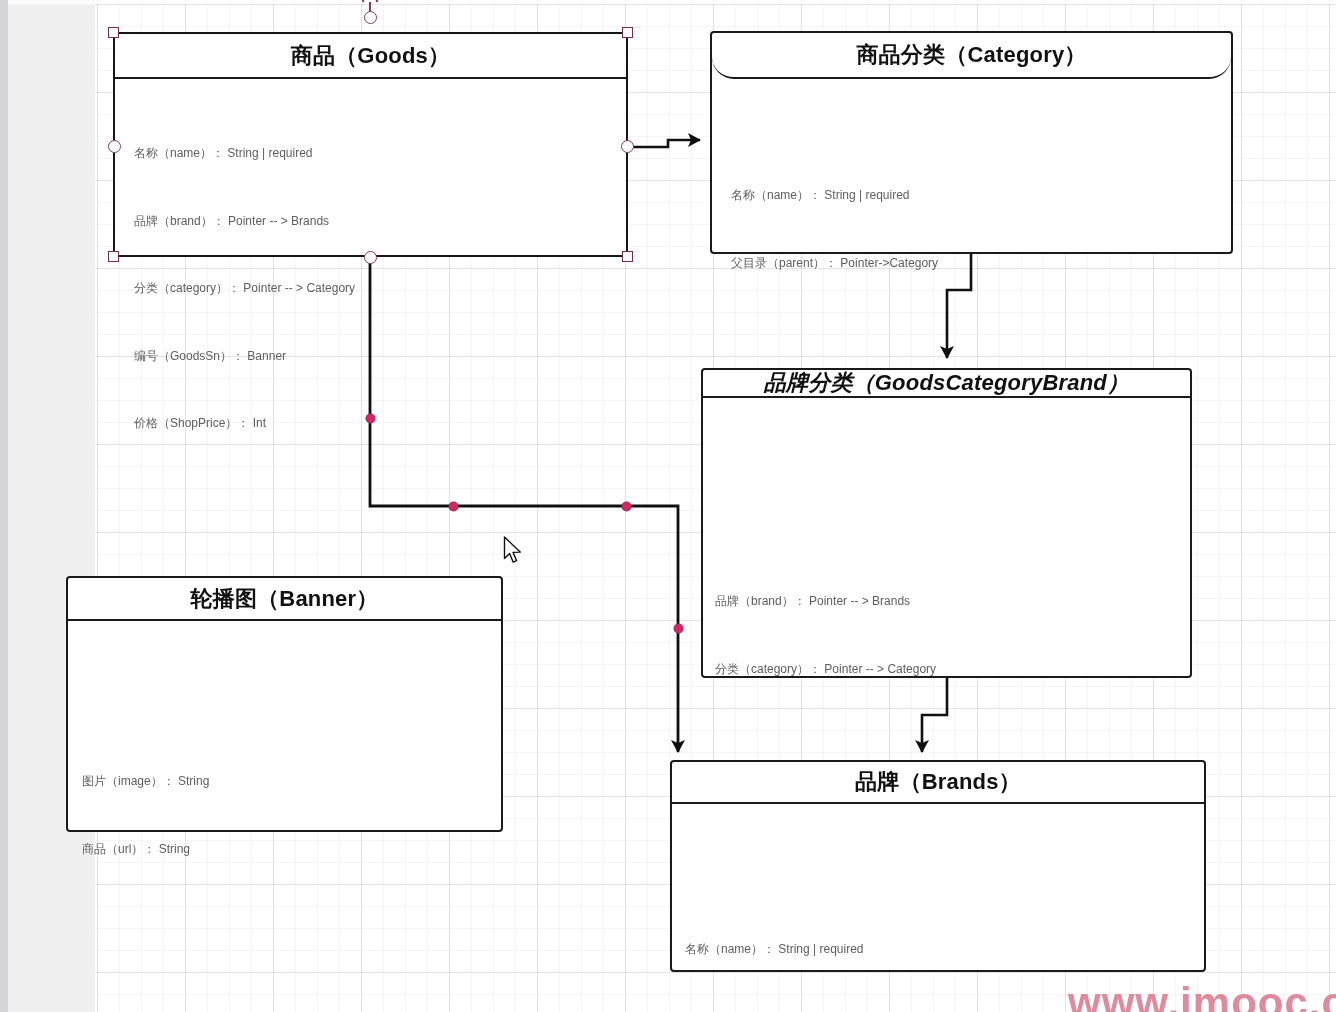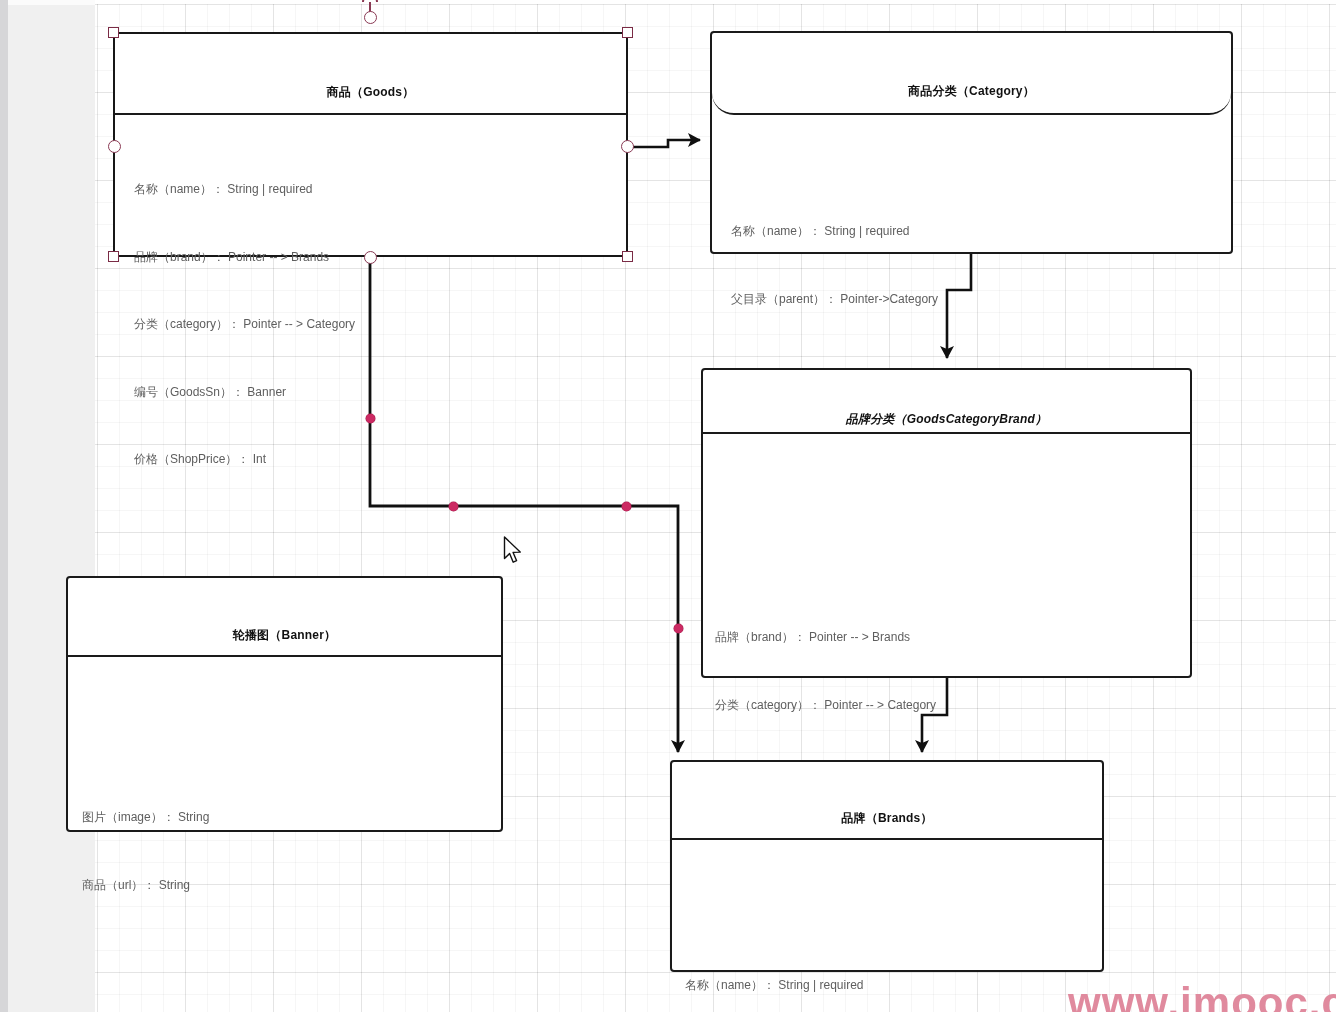--- a/index.html
+++ b/index.html
@@ -28,26 +28,25 @@
       linear-gradient(to bottom, rgba(0,0,0,.075) 1px, transparent 1px);
     background-size:22px 22px, 22px 22px, 88px 88px, 88px 88px;
     background-position:2px 4px, 2px 4px, 2px 4px, 2px 4px;
   }
   .canvas-topline{position:absolute;left:95px;top:0;width:1241px;height:4px;background:#ffffff;}
 
   
   .umlbox{position:absolute;background:#ffffff;border:2.5px solid #1a1a1a;border-radius:4px;
           box-sizing:border-box;}
   .umlbox .title{
-    font-weight:bold;font-size:12px;color:#111;text-align:center;
+    font-weight:bold;font-size:22px;color:#111;text-align:center;
     line-height:1;letter-spacing:.2px;
     border-bottom:2.5px solid #1a1a1a;
     display:flex;align-items:center;justify-content:center;
     box-sizing:border-box;
-    margin-top:36px;
   }
   .umlbox .body{position:relative;box-sizing:border-box;}
   .attrs{position:absolute;left:14px;color:#5e5e5e;font-size:12px;line-height:22.5px;
          white-space:pre;}
   .attrs div{white-space:pre;}
 
   
   #box-goods{left:113px;top:32px;width:515px;height:225px;border-color:#171717;border-radius:0;}
   #box-goods .title{height:45px;}
   #box-goods .attrs{top:18px;left:19px;}
@@ -57,21 +56,21 @@
   #box-category .attrs{top:60px;left:19px;}
 
   #box-gcb{left:701px;top:368px;width:491px;height:310px;}
   #box-gcb .title{height:28px;font-style:italic;}
   #box-gcb .attrs{top:147px;left:12px;}
 
   #box-banner{left:66px;top:576px;width:437px;height:256px;}
   #box-banner .title{height:43px;}
   #box-banner .attrs{top:104px;left:14px;}
 
-  #box-brands{left:670px;top:760px;width:434px;height:212px;}
+  #box-brands{left:670px;top:760px;width:536px;height:212px;}
   #box-brands .title{height:42px;}
   #box-brands .attrs{top:89px;left:13px;}
 
   
   #wires{position:absolute;left:0;top:0;width:1336px;height:1012px;pointer-events:none;}
 
   
   .h-sq{position:absolute;width:11px;height:11px;background:#ffffff;
         border:1.5px solid #7a2b45;box-sizing:border-box;}
   .h-ci{position:absolute;width:13px;height:13px;background:#ffffff;

